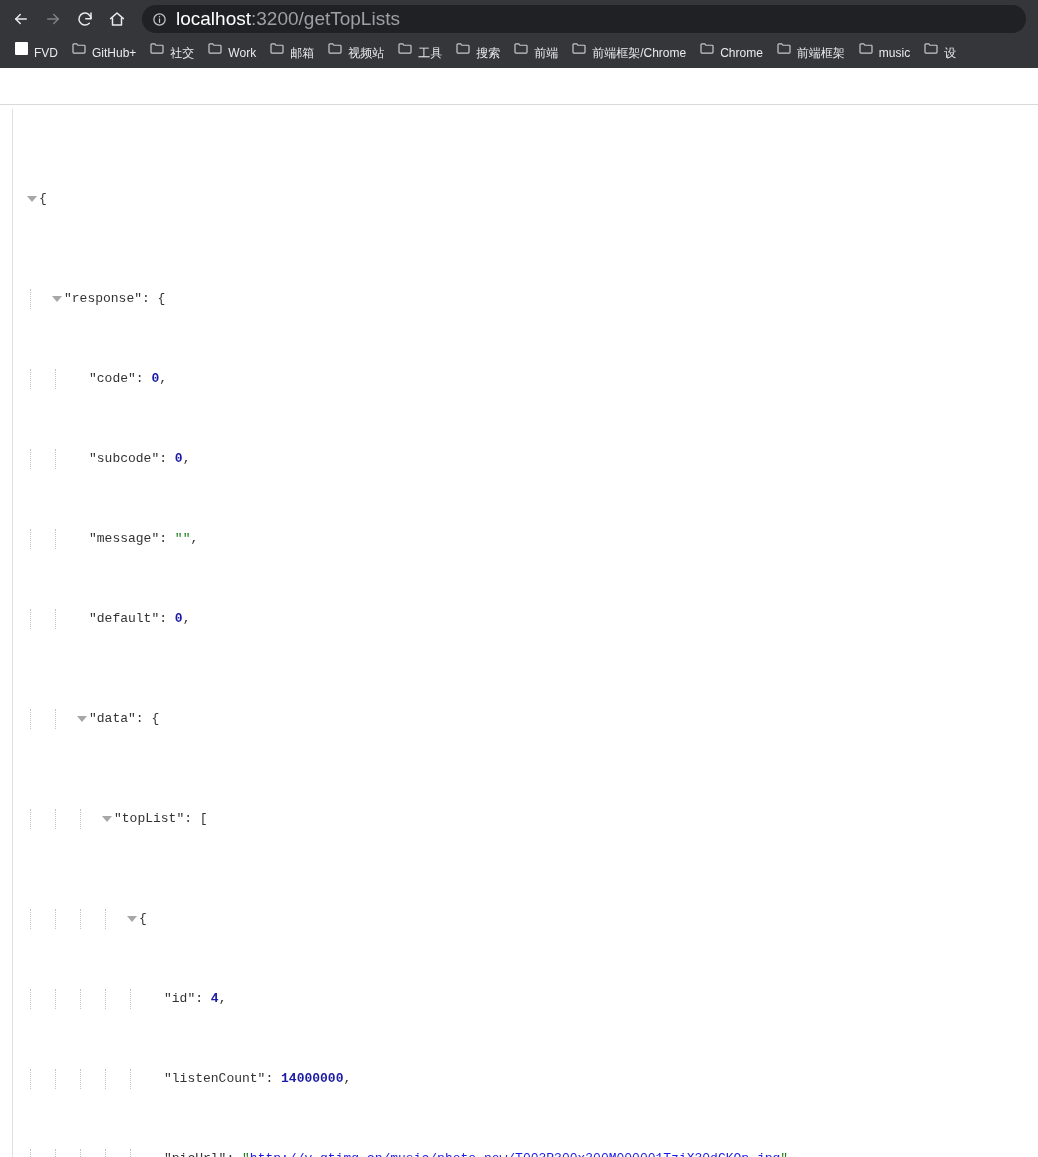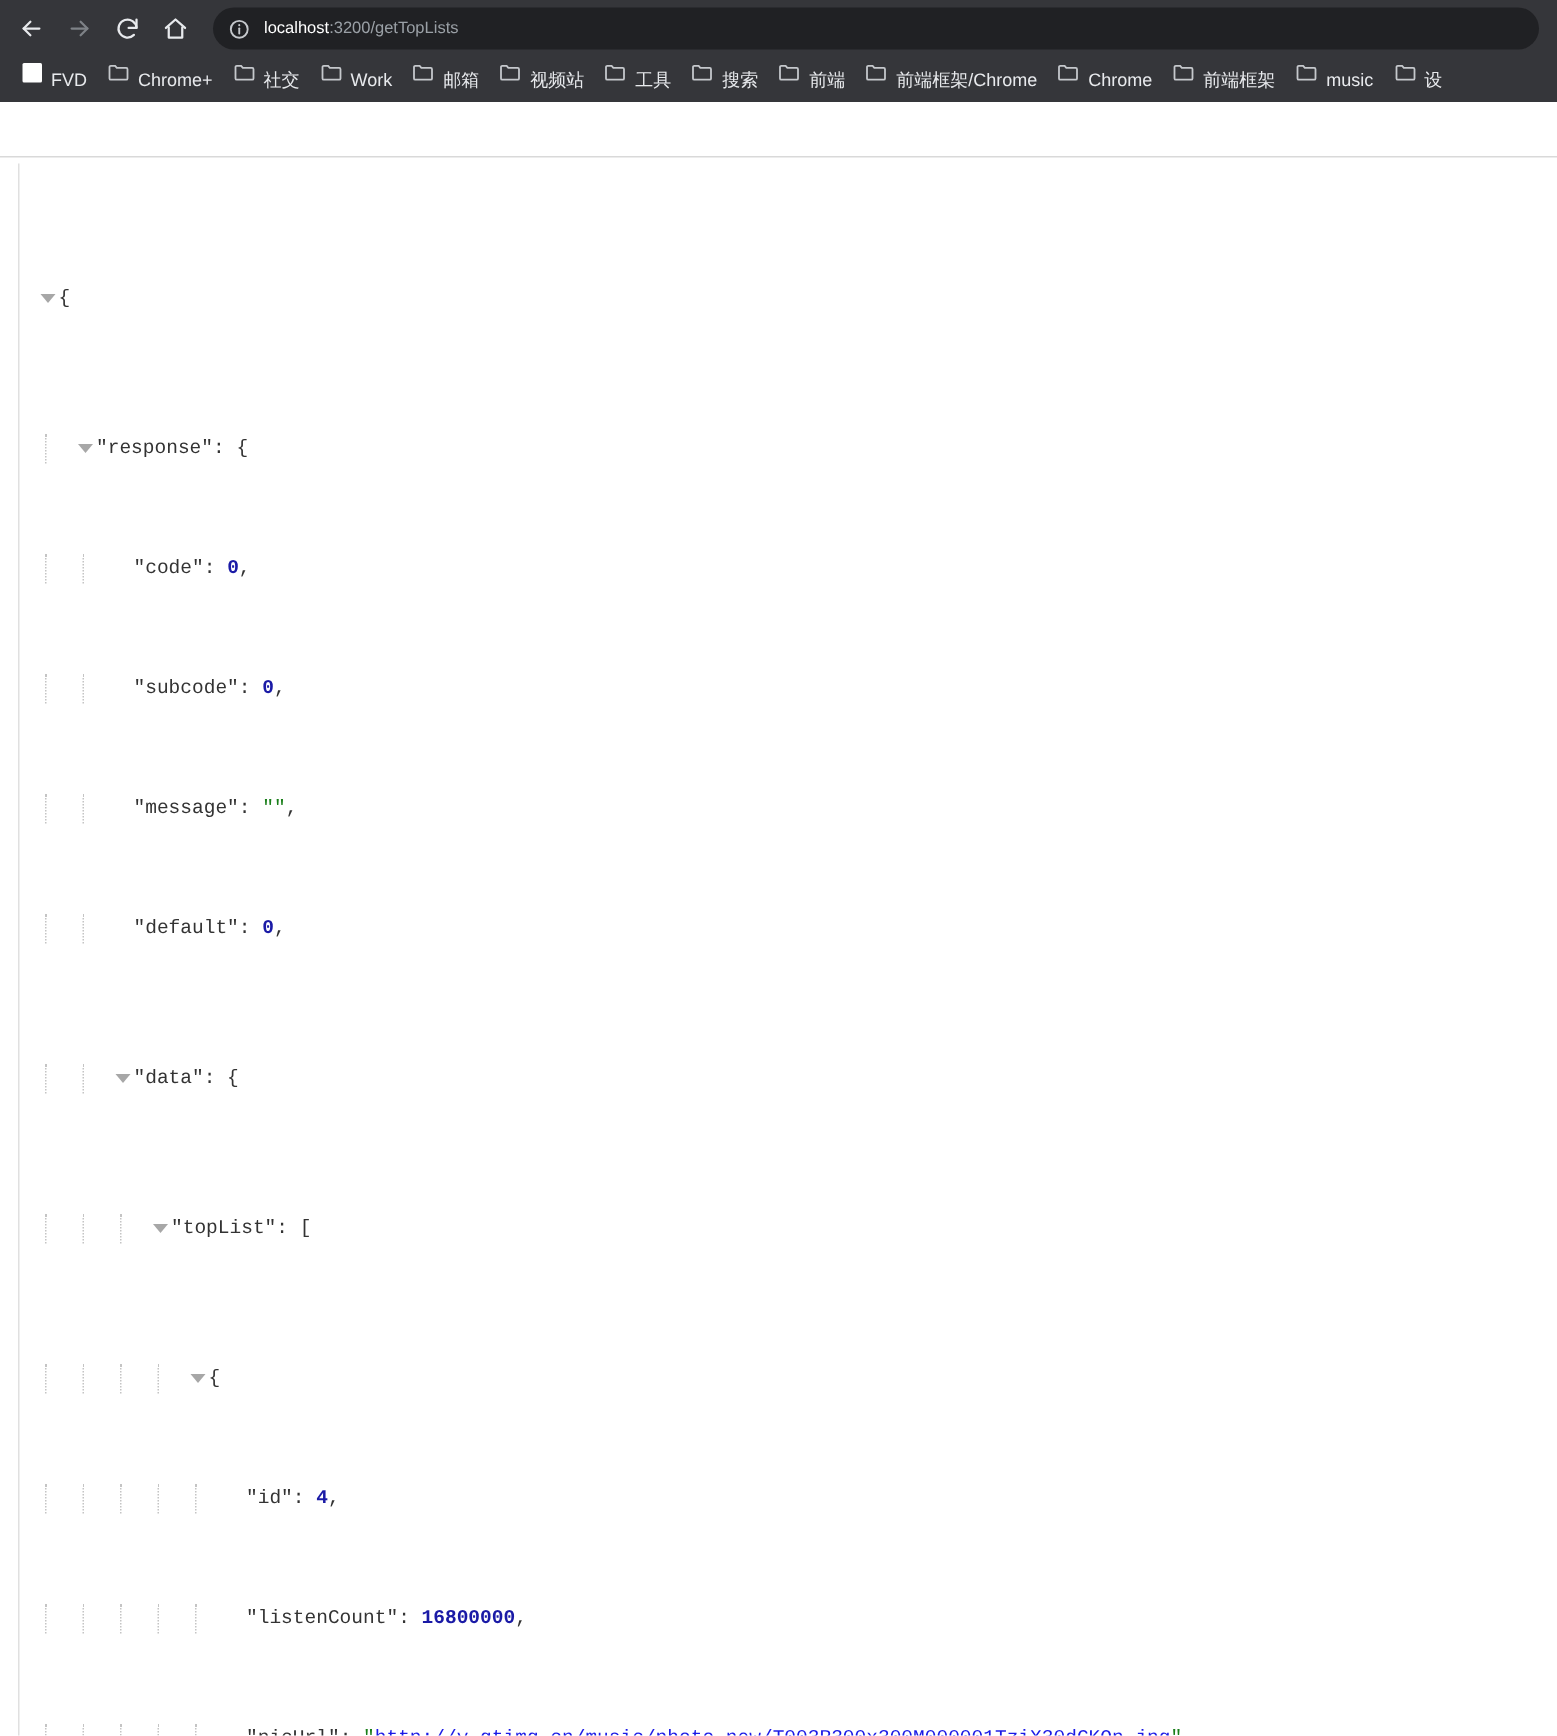--- a/index.html
+++ b/index.html
@@ -37,21 +37,21 @@
     margin-right: 6px;
     background: #202124;
     border-radius: 14px;
     display: flex;
     align-items: center;
     padding: 0 10px;
   }
   .info-icon { flex: 0 0 auto; margin-right: 9px; display:flex; }
   .url-text {
     font-family: "Liberation Sans", sans-serif;
-    font-size: 11px;
+    font-size: 19px;
     color: #9aa0a6;
     white-space: nowrap;
     overflow: hidden;
     line-height: 28px;
   }
   .url-text .host { color: #ffffff; }
 
   .bookmarks-bar {
     height: 30px;
     display: flex;
@@ -201,21 +201,21 @@
           <span class="bm-square"></span>
         </span>
       <span class="bm-label">FVD</span>
     </div>
     <div class="bm">
       <span class="bm-icon">
           <svg width="14" height="12" viewBox="0 0 16 14" fill="none" stroke="#c5c8cc" stroke-width="1.4">
             <path d="M1 3.2a1 1 0 0 1 1-1h3.4l1.3 1.6H14a1 1 0 0 1 1 1V12a1 1 0 0 1-1 1H2a1 1 0 0 1-1-1z"></path>
           </svg>
         </span>
-      <span class="bm-label">Chrome+</span>
+      <span class="bm-label">GitHub+</span>
     </div>
     <div class="bm">
       <span class="bm-icon">
           <svg width="14" height="12" viewBox="0 0 16 14" fill="none" stroke="#c5c8cc" stroke-width="1.4">
             <path d="M1 3.2a1 1 0 0 1 1-1h3.4l1.3 1.6H14a1 1 0 0 1 1 1V12a1 1 0 0 1-1 1H2a1 1 0 0 1-1-1z"></path>
           </svg>
         </span>
       <span class="bm-label">社交</span>
     </div>
     <div class="bm">
@@ -331,21 +331,21 @@
   <div class="row"><span class="guide line"></span><span class="guide line"></span><span class="tw open"></span><span class="k">"data"</span><span class="punc">: {</span></div>
 
   
   <div class="row"><span class="guide line"></span><span class="guide line"></span><span class="guide line"></span><span class="tw open"></span><span class="k">"topList"</span><span class="punc">: [</span></div>
 
   
   <div class="row"><span class="guide line"></span><span class="guide line"></span><span class="guide line"></span><span class="guide line"></span><span class="tw open"></span><span class="punc">{</span></div>
 
   <div class="row"><span class="guide line"></span><span class="guide line"></span><span class="guide line"></span><span class="guide line"></span><span class="guide line"></span><span class="tw"></span><span class="k">"id"</span><span class="punc">: </span><span class="num">4</span><span class="punc">,</span></div>
 
-  <div class="row"><span class="guide line"></span><span class="guide line"></span><span class="guide line"></span><span class="guide line"></span><span class="guide line"></span><span class="tw"></span><span class="k">"listenCount"</span><span class="punc">: </span><span class="num">16800000</span><span class="punc">,</span></div>
+  <div class="row"><span class="guide line"></span><span class="guide line"></span><span class="guide line"></span><span class="guide line"></span><span class="guide line"></span><span class="tw"></span><span class="k">"listenCount"</span><span class="punc">: </span><span class="num">14000000</span><span class="punc">,</span></div>
 
   <div class="row"><span class="guide line"></span><span class="guide line"></span><span class="guide line"></span><span class="guide line"></span><span class="guide line"></span><span class="tw"></span><span class="k">"picUrl"</span><span class="punc">: </span><span class="str">"</span><span class="lnk">http://y.gtimg.cn/music/photo_new/T003R300x300M000001TziX30dCKQp.jpg</span><span class="str">"</span><span class="punc">,</span></div>
 
   
 
   
 
   
 
   

